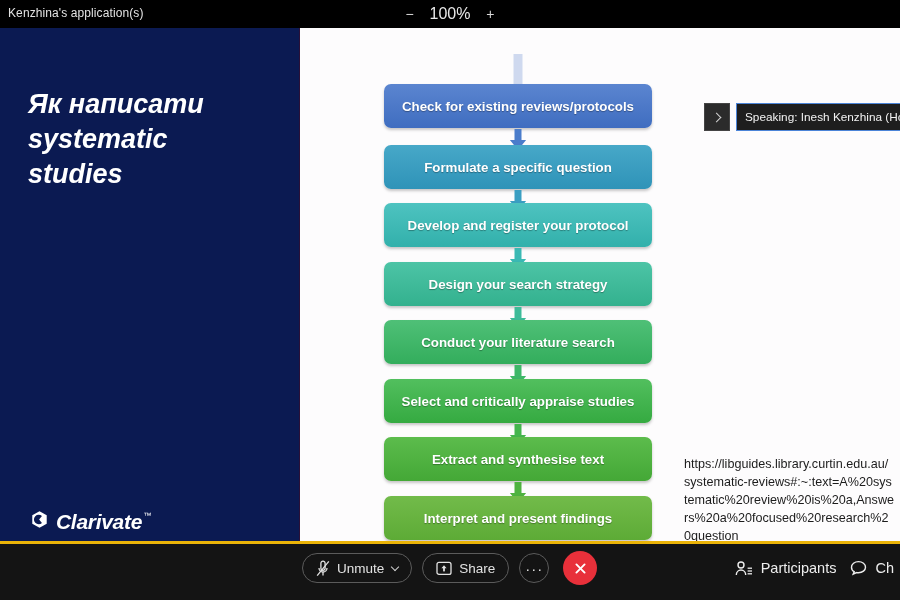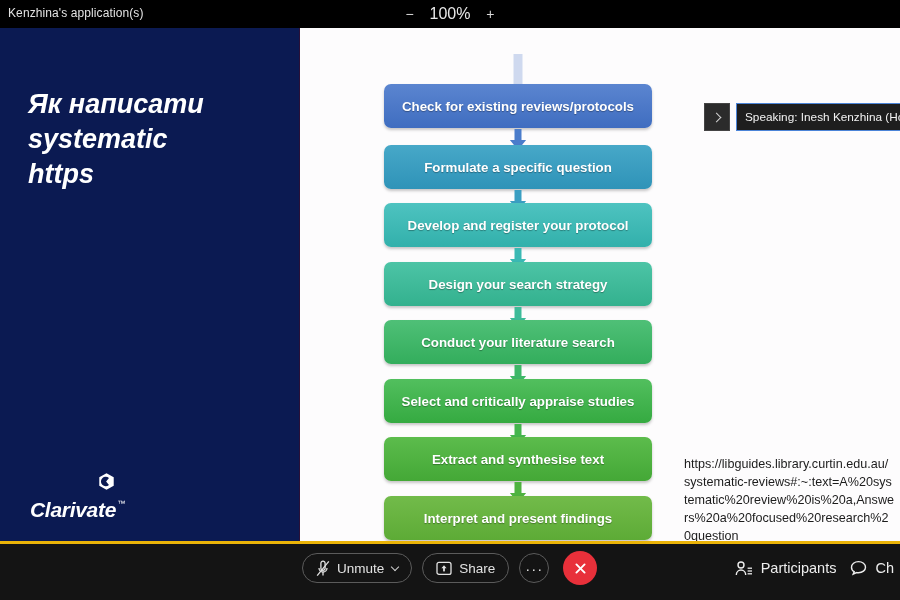--- a/index.html
+++ b/index.html
@@ -46,22 +46,22 @@
     font-style:italic;
   }
   .slide-heading {
     position:absolute; left:28px; top:59px; width:250px;
     color:#ffffff; font-size:27px; font-weight:bold; line-height:1.3;
   }
   .slide-heading .ln { display:block; white-space:nowrap; }
 
   
   .logo {
-    position:absolute; left:30px; bottom:30px;
-    display:flex; align-items:flex-end; gap:7px;flex-direction:column;
+    position:absolute; left:30px; bottom:18px;
+    display:flex; align-items:flex-start; gap:7px;
   }
   .logo-mark { width:19px; height:19px; display:block; }
   .logo-word {
     color:#fff; font-size:21px; font-weight:bold; letter-spacing:-.3px;
     position:relative;
   }
   .logo-tm {
     position:absolute; top:1px; right:-9px;
     font-size:8px; font-weight:normal;
   }
@@ -172,21 +172,21 @@
       <div class="zoom-btn">+</div>
     </div>
   </div>
 
   <div class="stage">
 
     <div class="slide-left">
       <div class="slide-heading">
         <span class="ln">Як написати</span>
         <span class="ln">systematic</span>
-        <span class="ln">https</span>
+        <span class="ln">studies</span>
       </div>
       <div class="logo">
         <span class="logo-mark">
           <svg width="19" height="19" viewBox="0 0 20 20">
             <path d="M10 1.2 L17.6 5.6 L17.6 14.4 L10 18.8 L2.4 14.4 L2.4 5.6 Z" fill="#ffffff"></path>
             <path d="M12.6 6.4 A5 5 0 1 0 12.6 13.6 L9.6 10 Z" fill="#0b1a52"></path>
           </svg>
         </span>
         <span class="logo-word">
           <span>Clarivate</span>

